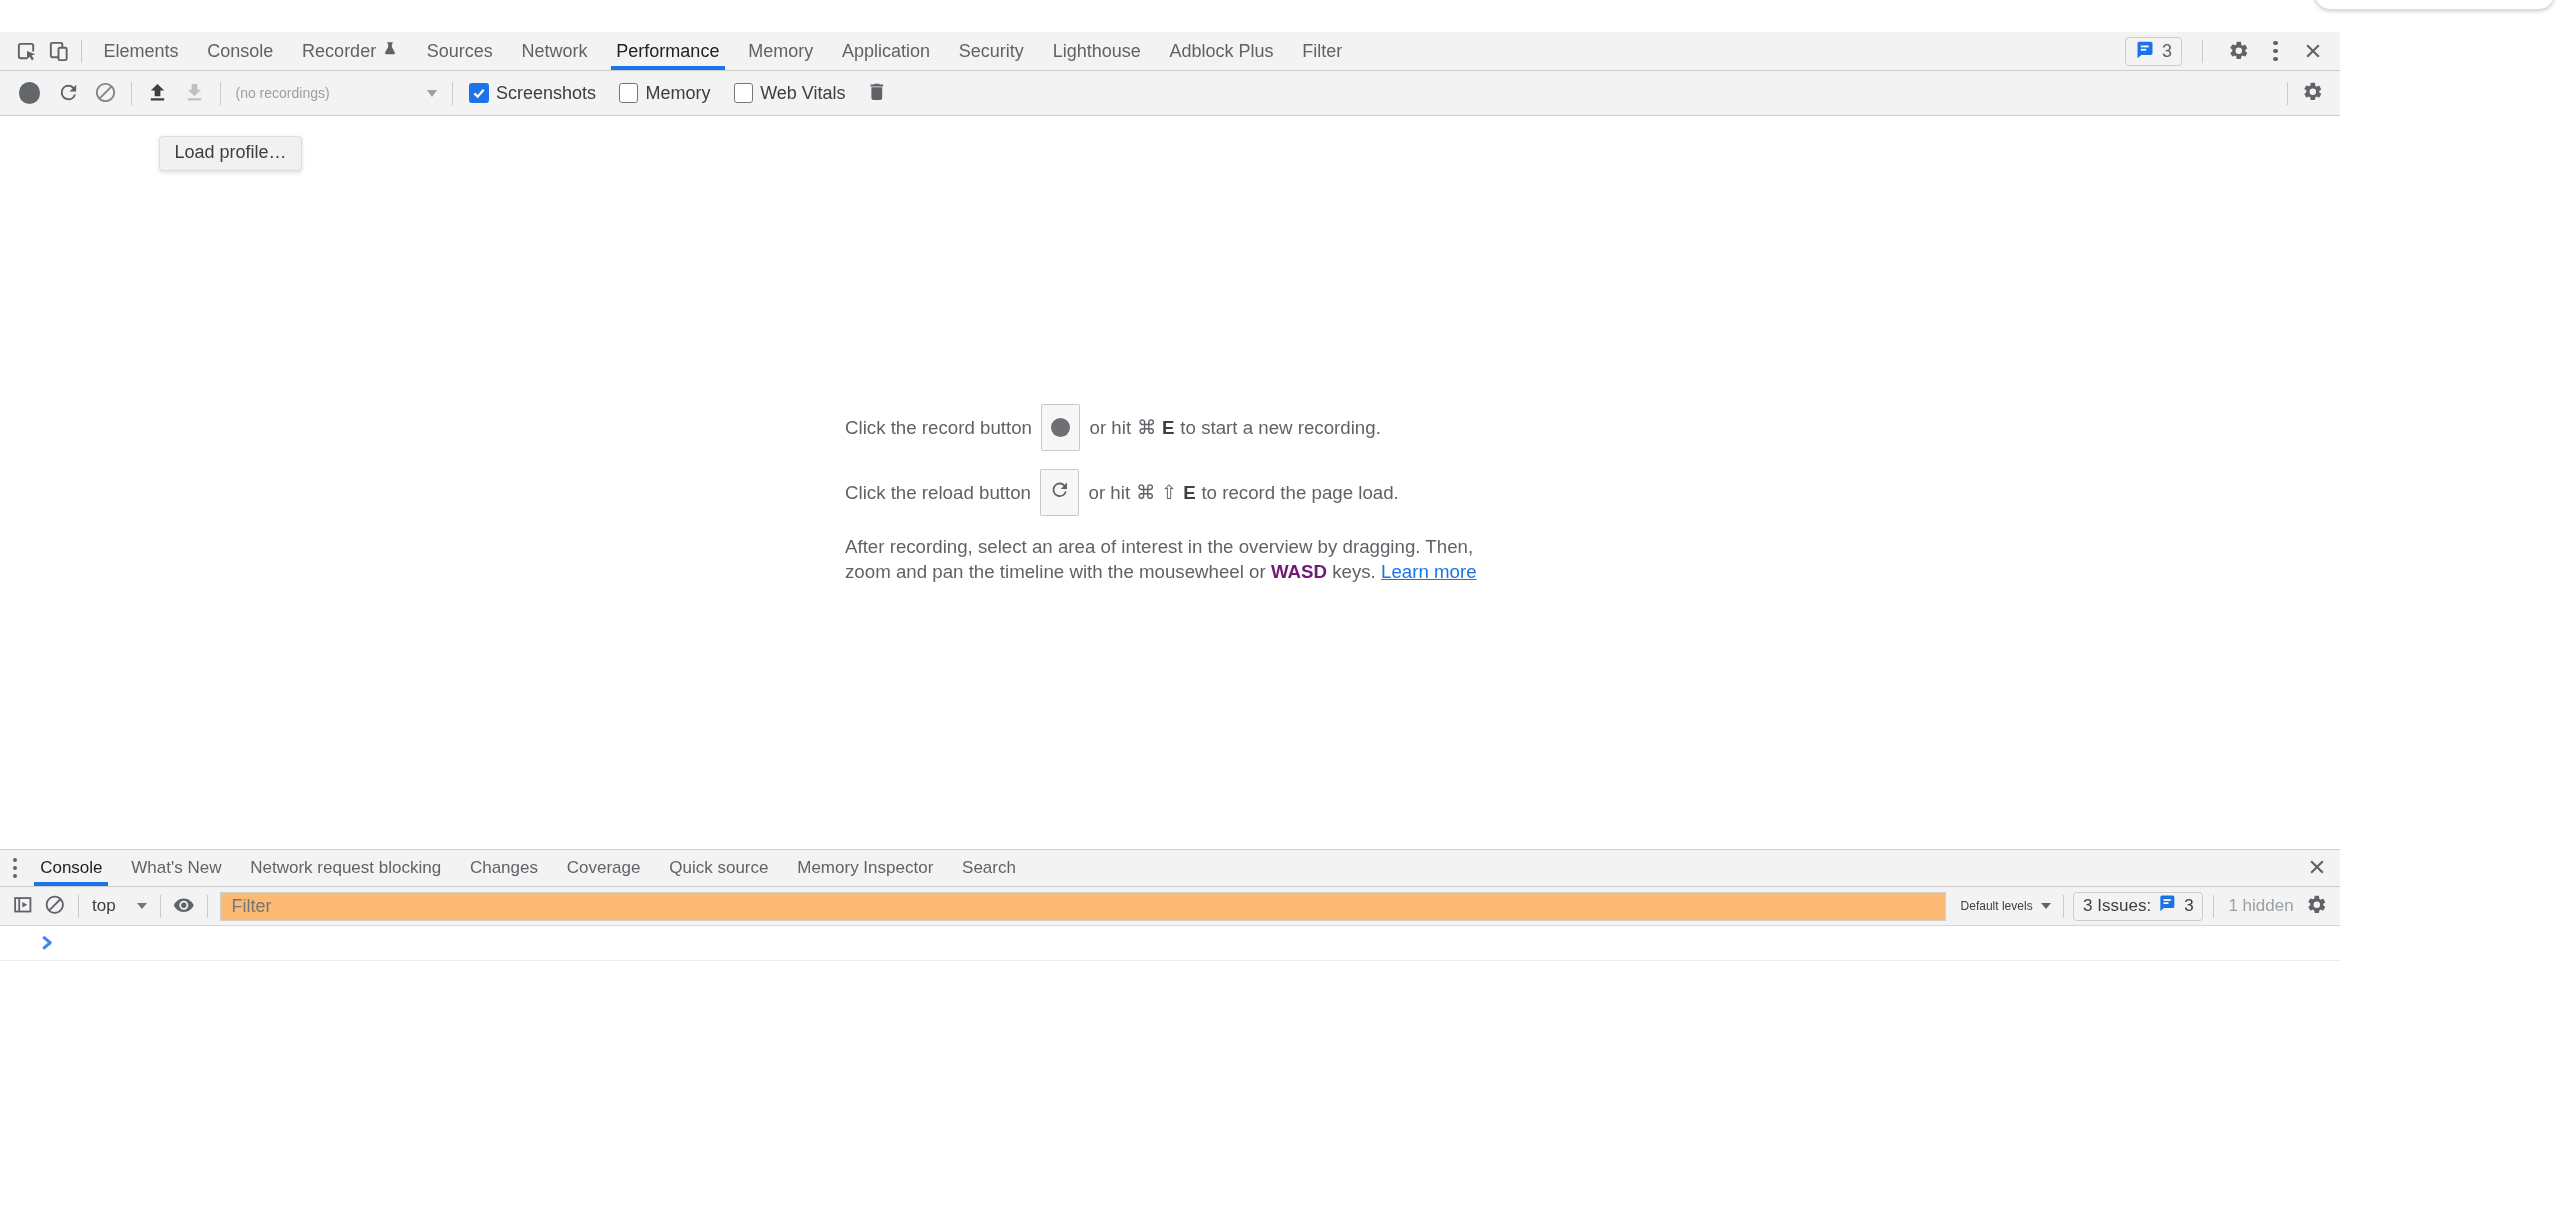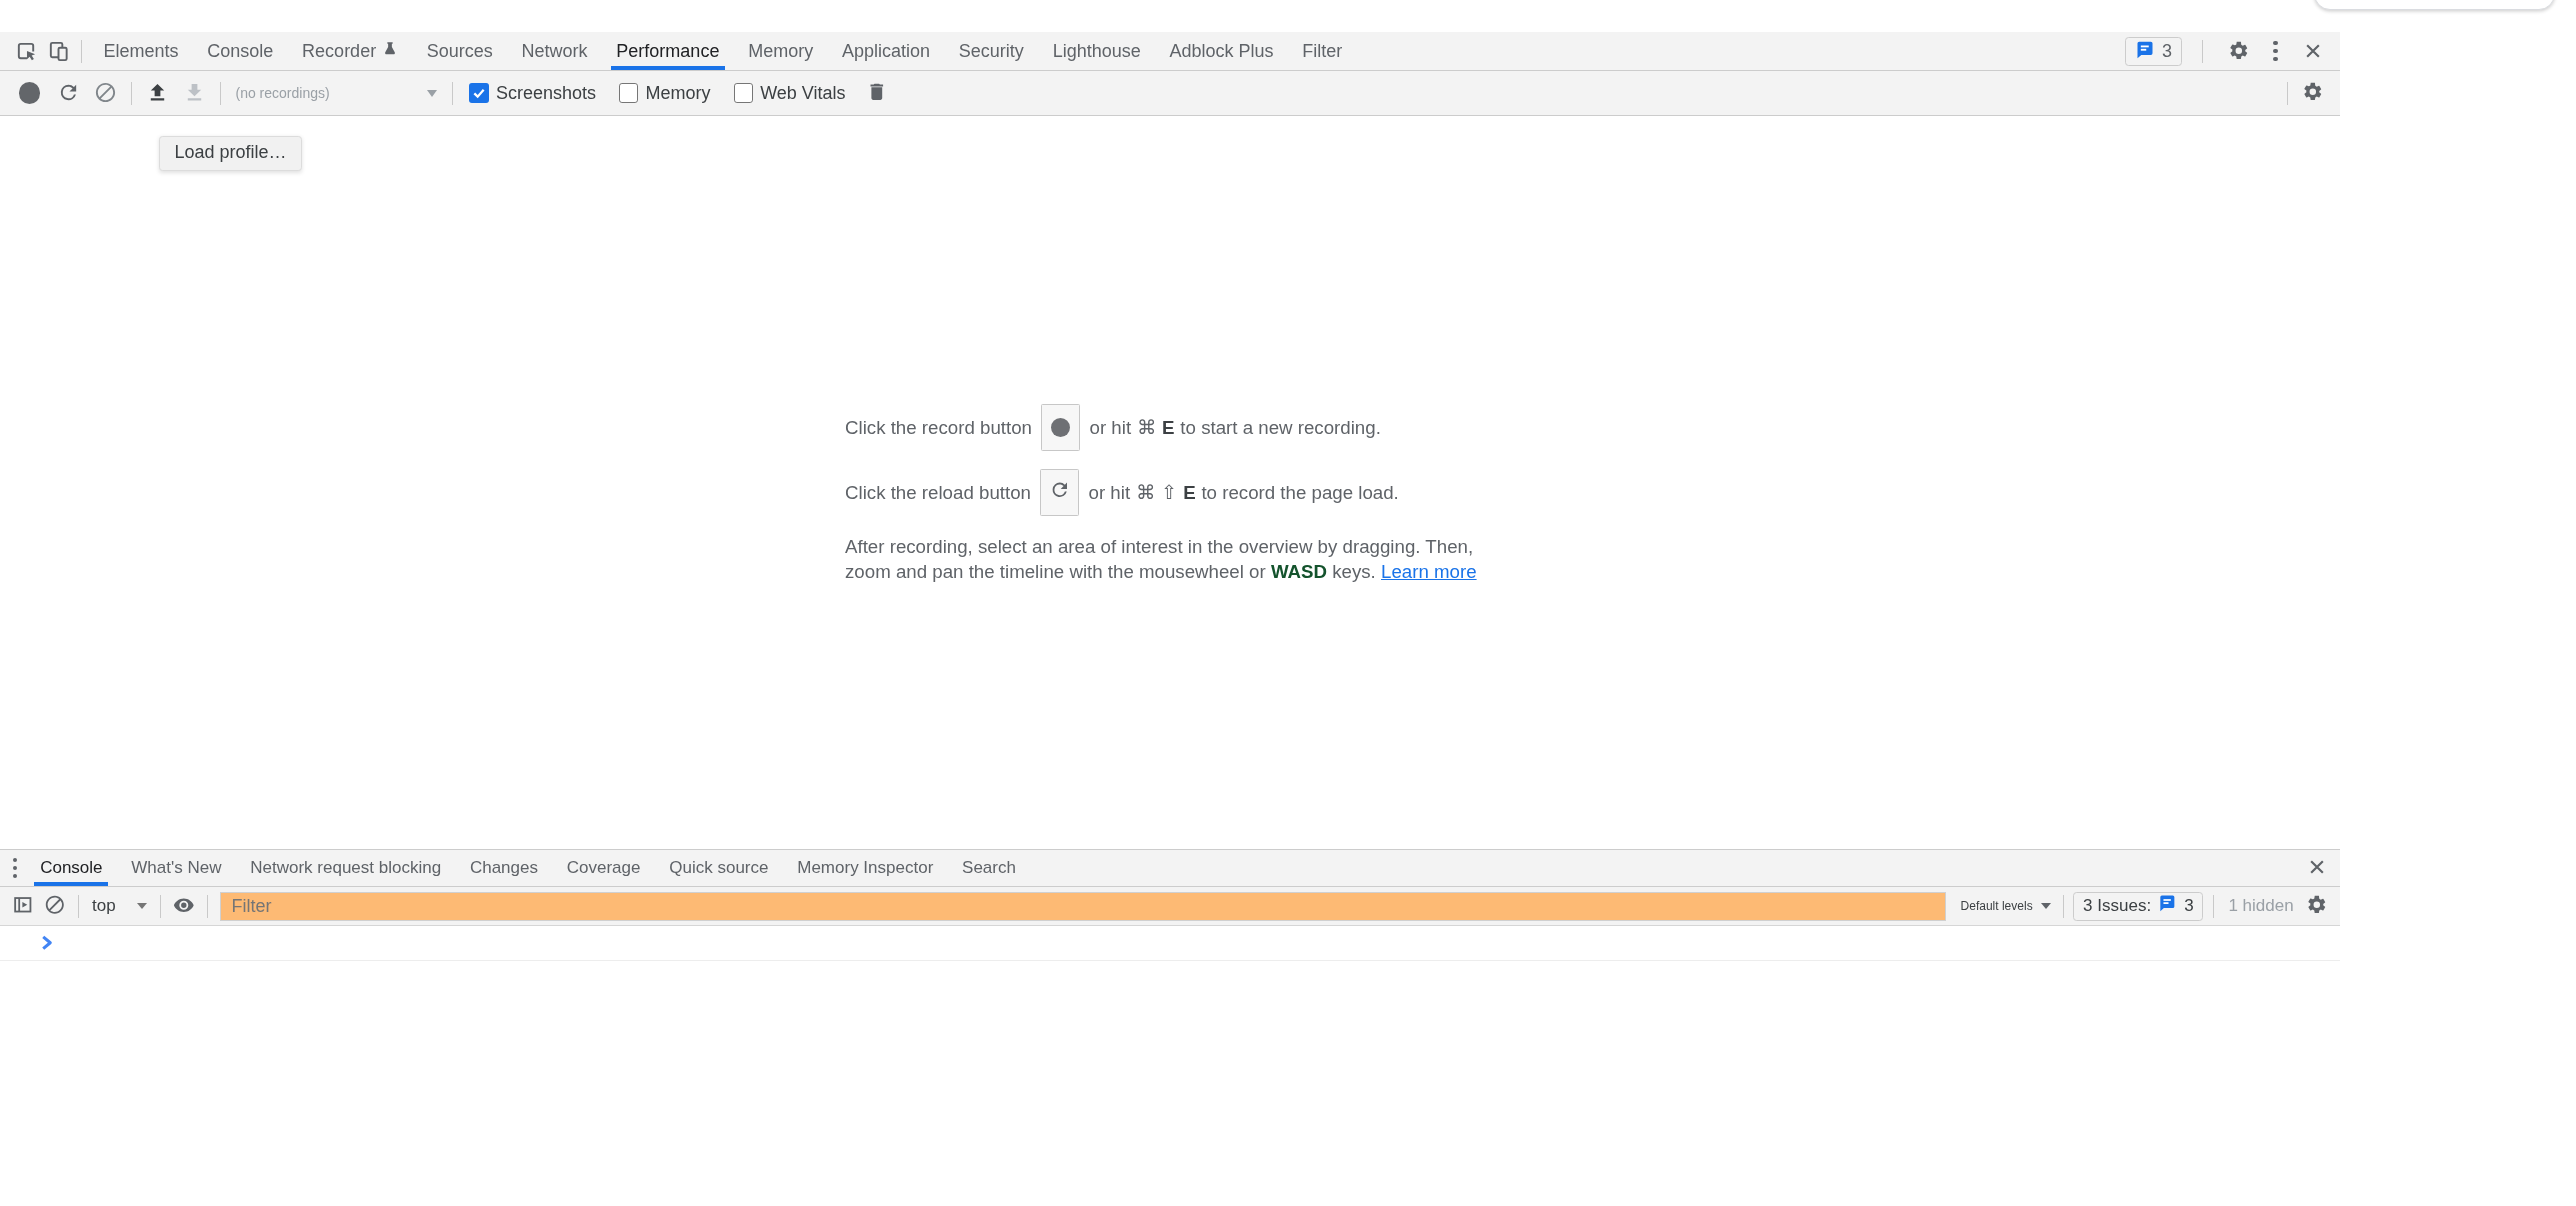--- a/index.html
+++ b/index.html
@@ -56,21 +56,21 @@
   .landing { position:absolute; top:288px; left:50%; transform:translateX(-50%); width:650px; }
   .hint-line { display:flex; align-items:center; gap:9.3px; margin-bottom:18px;
     font-size:18.7px; color:#5f6368; white-space:nowrap; }
   .hint-seg { display:flex; align-items:center; gap:5.8px; }
   .key-bold { font-weight:bold; color:#3c4043; }
   .glyph { font-size:19.4px; color:#5f6368; }
   .inline-box { width:39px; height:47px; border:0.7px solid #c7c7c7; background:#f7f7f7;
     border-radius:1.4px; display:flex; align-items:center; justify-content:center; flex:none; }
   .inline-record-dot { width:19.4px; height:19.4px; border-radius:50%; background:#6e7074; }
   .para { font-size:18.7px; line-height:25px; color:#5f6368; margin-top:4.3px; }
-  .para .b { font-weight:bold; color:#14532d; }
+  .para .b { font-weight:bold; color:#701a75; }
   .learn-more { color:#1a73e8; text-decoration:underline; cursor:pointer; }
 
   
   .drawer { height:357px; border-top:0.7px solid #ccc; display:flex; flex-direction:column; background:#fff; }
   .drawer-tabbar { height:37px; background:#f3f3f3; border-bottom:0.7px solid #ccc;
     display:flex; align-items:center; padding-left:4.3px; }
   .drawer-tab { height:100%; display:flex; align-items:center; padding:0 14.4px; font-size:17px;
     color:#5f6368; position:relative; white-space:nowrap; }
   .drawer-tab.selected { color:#202124; }
   .drawer-tab.selected::after { content:""; position:absolute; left:8.6px; right:8.6px; bottom:0;

